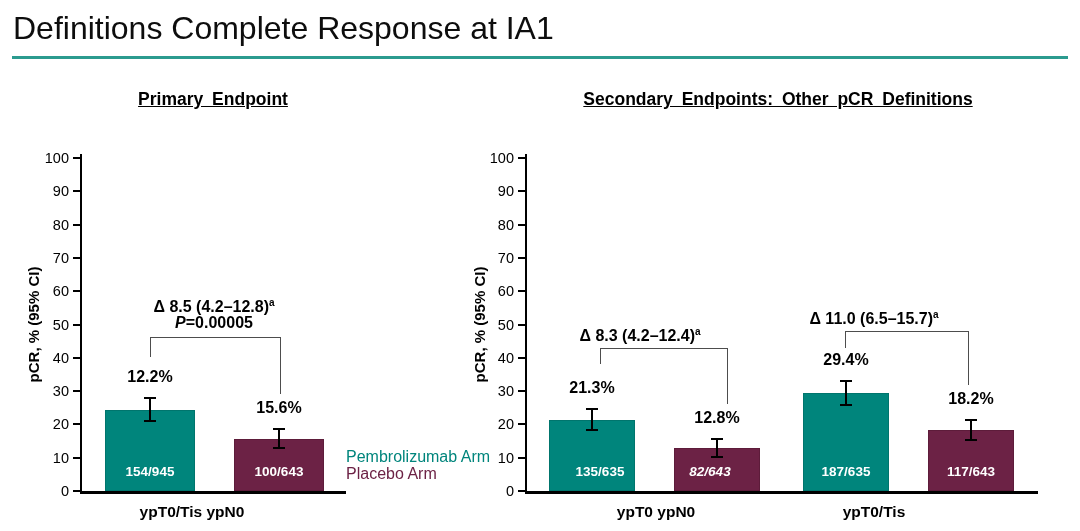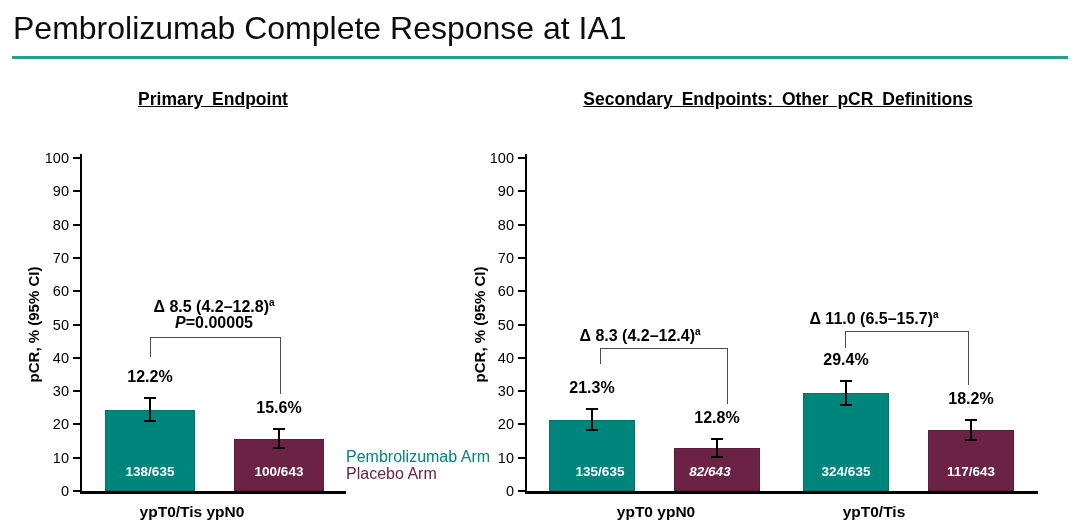--- a/index.html
+++ b/index.html
@@ -28,21 +28,21 @@
   .bracket{background:#4d4d4d;}
   .whisker{background:#000;}
   #legend{left:346px;top:448px;font-size:16px;font-weight:normal;line-height:17px;white-space:nowrap;}
   .legend-pembro{color:#00857C;}
   .legend-placebo{color:#6C2245;}
 </style>
 </head>
 <body>
 
 <div id="stage">
-  <div id="slide-title" class="abs">Pembrolizumab Complete Response at IA1</div>
+  <div id="slide-title" class="abs">Definitions Complete Response at IA1</div>
   <div id="title-rule" class="abs"></div>
   <div id="charts-root">
       <div class="abs chart-title" style="left: 213px; top: 89px;">Primary Endpoint</div>
       <div class="abs axis-line" style="left: 80px; top: 154px; width: 2px; height: 340px;"></div>
       <div class="abs axis-line" style="left: 80px; top: 491px; width: 266px; height: 3px;"></div>
       <div class="abs tick-mark" style="left: 73px; top: 490px;"></div>
       <div class="abs tick-label" style="left: 33px; top: 483px;">0</div>
       <div class="abs tick-mark" style="left: 73px; top: 456.7px;"></div>
       <div class="abs tick-label" style="left: 33px; top: 449.7px;">10</div>
       <div class="abs tick-mark" style="left: 73px; top: 423.4px;"></div>
@@ -58,21 +58,21 @@
       <div class="abs tick-mark" style="left: 73px; top: 256.9px;"></div>
       <div class="abs tick-label" style="left: 33px; top: 249.9px;">70</div>
       <div class="abs tick-mark" style="left: 73px; top: 223.6px;"></div>
       <div class="abs tick-label" style="left: 33px; top: 216.6px;">80</div>
       <div class="abs tick-mark" style="left: 73px; top: 190.3px;"></div>
       <div class="abs tick-label" style="left: 33px; top: 183.3px;">90</div>
       <div class="abs tick-mark" style="left: 73px; top: 157px;"></div>
       <div class="abs tick-label" style="left: 33px; top: 150px;">100</div>
       <div class="abs ylabel" style="left: -134px; top: 315.5px; width: 334px;">pCR, % (95% CI)</div>
       <div class="abs bar pembro" style="left: 105px; top: 410.081px; width: 90px; height: 80.919px;"></div>
-      <div class="abs count-label" style="left: 105px; top: 464px; width: 90px;">138/635</div>
+      <div class="abs count-label" style="left: 105px; top: 464px; width: 90px;">154/945</div>
       <div class="abs whisker" style="left: 149px; top: 398.426px; width: 2px; height: 22.644px;"></div>
       <div class="abs whisker" style="left: 144px; top: 397.426px; width: 12px; height: 2px;"></div>
       <div class="abs whisker" style="left: 144px; top: 420.07px; width: 12px; height: 2px;"></div>
       <div class="abs pct-label" style="left: 150px; top: 368.426px;">12.2%</div>
       <div class="abs bar placebo" style="left: 234px; top: 439.052px; width: 90px; height: 51.948px;"></div>
       <div class="abs count-label" style="left: 234px; top: 464px; width: 90px;">100/643</div>
       <div class="abs whisker" style="left: 278px; top: 429.062px; width: 2px; height: 19.314px;"></div>
       <div class="abs whisker" style="left: 273px; top: 428.062px; width: 12px; height: 2px;"></div>
       <div class="abs whisker" style="left: 273px; top: 447.376px; width: 12px; height: 2px;"></div>
       <div class="abs pct-label" style="left: 279px; top: 399.062px;">15.6%</div>
@@ -119,21 +119,21 @@
       <div class="abs whisker" style="left: 716px; top: 438.719px; width: 2px; height: 17.982px;"></div>
       <div class="abs whisker" style="left: 711px; top: 437.719px; width: 12px; height: 2px;"></div>
       <div class="abs whisker" style="left: 711px; top: 455.701px; width: 12px; height: 2px;"></div>
       <div class="abs pct-label" style="left: 717px; top: 408.719px;">12.8%</div>
       <div class="abs group-label" style="left: 656px; top: 503px;">ypT0 ypN0</div>
       <div class="abs delta-label" style="left: 640px; top: 322px;">Δ 8.3 (4.2–12.4)<sup>a</sup></div>
       <div class="abs bracket" style="left: 600px; top: 348px; width: 127px; height: 1px;"></div>
       <div class="abs bracket" style="left: 600px; top: 348px; width: 1px; height: 16px;"></div>
       <div class="abs bracket" style="left: 727px; top: 348px; width: 1px; height: 55.719px;"></div>
       <div class="abs bar pembro" style="left: 803px; top: 393.098px; width: 86px; height: 97.902px;"></div>
-      <div class="abs count-label" style="left: 803px; top: 464px; width: 86px;">324/635</div>
+      <div class="abs count-label" style="left: 803px; top: 464px; width: 86px;">187/635</div>
       <div class="abs whisker" style="left: 845px; top: 380.777px; width: 2px; height: 23.976px;"></div>
       <div class="abs whisker" style="left: 840px; top: 379.777px; width: 12px; height: 2px;"></div>
       <div class="abs whisker" style="left: 840px; top: 403.753px; width: 12px; height: 2px;"></div>
       <div class="abs pct-label" style="left: 846px; top: 350.777px;">29.4%</div>
       <div class="abs bar placebo" style="left: 928px; top: 430.394px; width: 86px; height: 60.606px;"></div>
       <div class="abs count-label" style="left: 928px; top: 464px; width: 86px;">117/643</div>
       <div class="abs whisker" style="left: 970px; top: 419.738px; width: 2px; height: 20.313px;"></div>
       <div class="abs whisker" style="left: 965px; top: 418.738px; width: 12px; height: 2px;"></div>
       <div class="abs whisker" style="left: 965px; top: 439.051px; width: 12px; height: 2px;"></div>
       <div class="abs pct-label" style="left: 971px; top: 389.738px;">18.2%</div>

